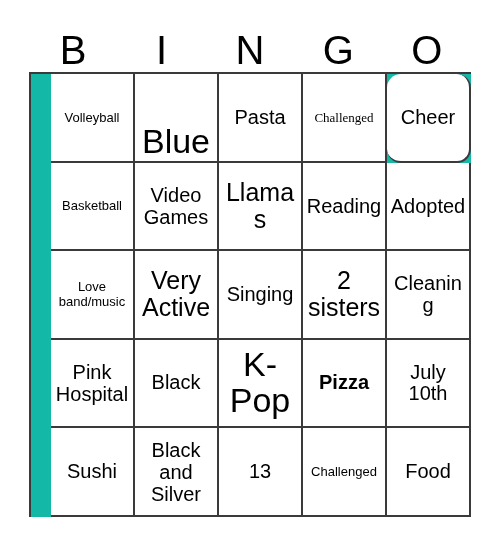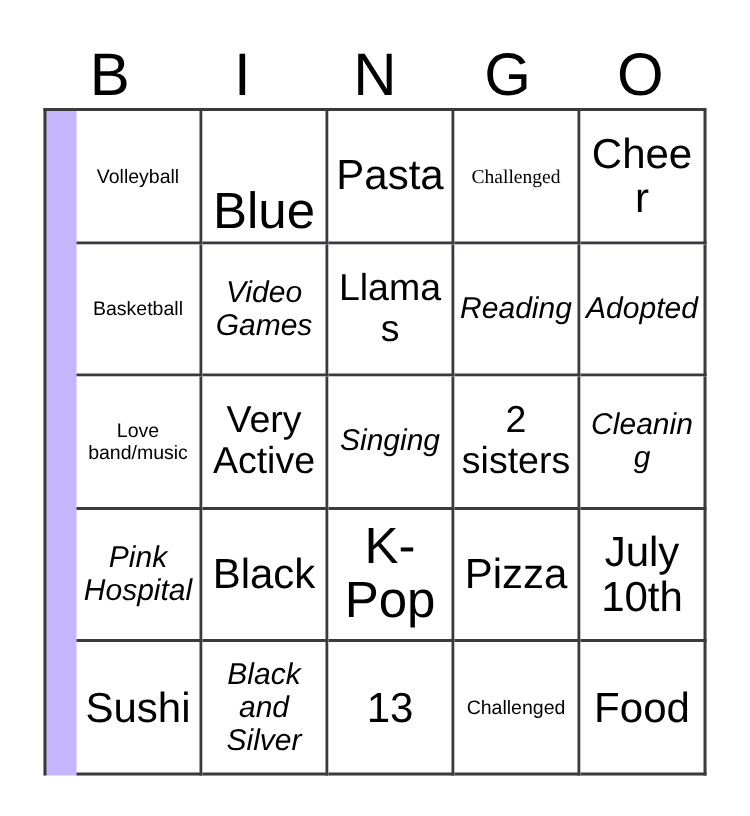--- a/index.html
+++ b/index.html
@@ -43,21 +43,21 @@
 
   
   #bingo-grid {
     display: grid;
     grid-template-columns: repeat(5, 1fr);
     grid-template-rows: repeat(5, 88.6px);
     width: 442px;
     border-left: 2px solid #3a3a3a;
     border-top: 2px solid #3a3a3a;
     box-sizing: border-box;
-    background: #c4b5fd;
+    background: #14b8a6;
     padding-left: 20px;
   }
   .cell {
     border-right: 2px solid #3a3a3a;
     border-bottom: 2px solid #3a3a3a;
     box-sizing: border-box;
     display: flex;
     align-items: center;
     justify-content: center;
     text-align: center;
@@ -69,23 +69,23 @@
     display: block;
     width: 100%;
     line-height: 1.06;
     word-wrap: break-word;
     overflow-wrap: break-word;
     hyphens: none;
   }
 
   
   .fs-xs  { font-size: 13px; line-height: 1.18; }
-  .fs-md  { font-size: 20px; line-height: 1.10; font-style: italic; }
+  .fs-md  { font-size: 20px; line-height: 1.10; }
   .fs-lg  { font-size: 25px; line-height: 1.08; }
-  .fs-xl  { font-size: 28px; line-height: 1.06; }
+  .fs-xl  { font-size: 20px; line-height: 1.06; }
   .fs-xxl { font-size: 34px; line-height: 1.05; }
 </style>
 </head>
 <body style="background: rgb(255, 255, 255); color: rgb(0, 0, 0);">
 
 <div id="bingo-card">
 
   <div id="bingo-header">
     <div class="header-letter">B</div>
     <div class="header-letter">I</div>
@@ -101,21 +101,21 @@
     </div>
     <div class="cell" style="border-right-color: rgb(58, 58, 58); border-bottom-color: rgb(58, 58, 58); align-items: flex-end;">
       <span class="cell-text fs-xxl">Blue</span>
     </div>
     <div class="cell" style="border-right-color: rgb(58, 58, 58); border-bottom-color: rgb(58, 58, 58);">
       <span class="cell-text fs-xl">Pasta</span>
     </div>
     <div class="cell" style="border-right-color: rgb(58, 58, 58); border-bottom-color: rgb(58, 58, 58); font-family: Liberation Serif, serif;">
       <span class="cell-text fs-xs">Challenged</span>
     </div>
-    <div class="cell" style="border-right-color: rgb(58, 58, 58); border-bottom-color: rgb(58, 58, 58);">
+    <div class="cell" style="border-right-color: rgb(58, 58, 58); border-bottom-color: rgb(58, 58, 58); border-radius: 14px;">
       <span class="cell-text fs-xl">Cheer</span>
     </div>
 
     <div class="cell" style="border-right-color: rgb(58, 58, 58); border-bottom-color: rgb(58, 58, 58);">
       <span class="cell-text fs-xs">Basketball</span>
     </div>
     <div class="cell" style="border-right-color: rgb(58, 58, 58); border-bottom-color: rgb(58, 58, 58);">
       <span class="cell-text fs-md">Video Games</span>
     </div>
     <div class="cell" style="border-right-color: rgb(58, 58, 58); border-bottom-color: rgb(58, 58, 58);">
@@ -146,21 +146,21 @@
 
     <div class="cell" style="border-right-color: rgb(58, 58, 58); border-bottom-color: rgb(58, 58, 58);">
       <span class="cell-text fs-md">Pink Hospital</span>
     </div>
     <div class="cell" style="border-right-color: rgb(58, 58, 58); border-bottom-color: rgb(58, 58, 58);">
       <span class="cell-text fs-xl">Black</span>
     </div>
     <div class="cell" style="border-right-color: rgb(58, 58, 58); border-bottom-color: rgb(58, 58, 58);">
       <span class="cell-text fs-xxl">K-Pop</span>
     </div>
-    <div class="cell" style="border-right-color: rgb(58, 58, 58); border-bottom-color: rgb(58, 58, 58);">
+    <div class="cell" style="border-right-color: rgb(58, 58, 58); border-bottom-color: rgb(58, 58, 58); font-weight: bold;">
       <span class="cell-text fs-xl">Pizza</span>
     </div>
     <div class="cell" style="border-right-color: rgb(58, 58, 58); border-bottom-color: rgb(58, 58, 58);">
       <span class="cell-text fs-xl">July 10th</span>
     </div>
 
     <div class="cell" style="border-right-color: rgb(58, 58, 58); border-bottom-color: rgb(58, 58, 58);">
       <span class="cell-text fs-xl">Sushi</span>
     </div>
     <div class="cell" style="border-right-color: rgb(58, 58, 58); border-bottom-color: rgb(58, 58, 58);">

